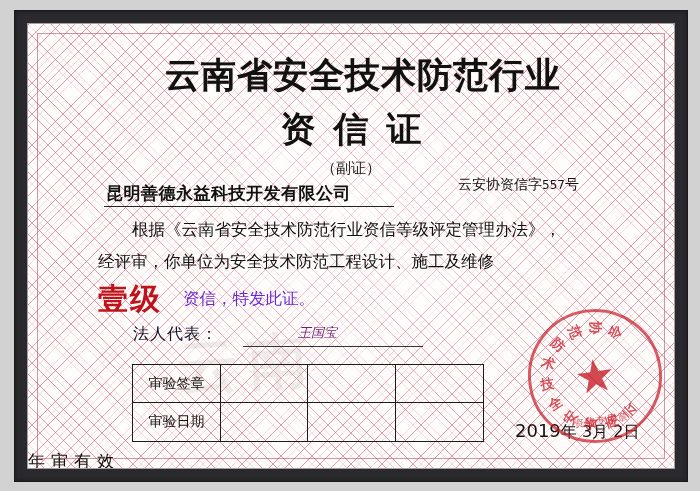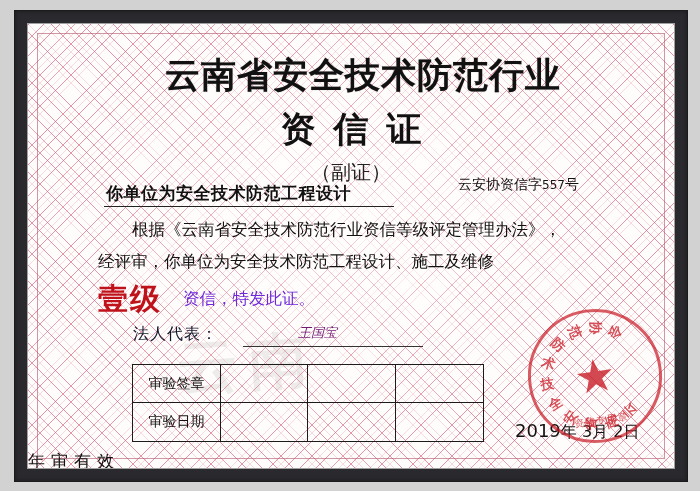--- a/index.html
+++ b/index.html
@@ -58,21 +58,21 @@
     padding-left:24px;
   }
   .title2{
     position:absolute;left:0;right:0;top:82px;text-align:center;
     font-size:35px;font-weight:bold;letter-spacing:18px;
     text-indent:18px;
     color:#111;
   }
   .subtitle{
     position:absolute;left:0;right:0;top:135px;text-align:center;
-    font-size:20px;color:#222;
+    font-size:15px;color:#222;
   }
   .company{
     position:absolute;left:78px;top:158px;
     font-size:17px;font-weight:bold;color:#111;
     letter-spacing:0.5px;
   }
   .company-underline{
     position:absolute;left:76px;top:182px;width:290px;height:1px;
     background:#222;
   }
@@ -185,21 +185,21 @@
       <div class="print-border"></div>
 
       <div class="content">
 
         <div class="watermark">云南</div>
 
         <div class="title1">云南省安全技术防范行业</div>
         <div class="title2">资信证</div>
         <div class="subtitle">（副证）</div>
 
-        <div class="company">你单位为安全技术防范工程设计</div>
+        <div class="company">昆明善德永益科技开发有限公司</div>
         <div class="company-underline"></div>
 
         <div class="certno">
           <span>云安协资信字</span><span class="num">557</span><span>号</span>
         </div>
 
         <div class="body-line l1">根据《云南省安全技术防范行业资信等级评定管理办法》，</div>
         <div class="body-line l2">经评审，你单位为安全技术防范工程设计、施工及维修</div>
         <div class="grade">壹级</div>
         <div class="l3-rest">资信，特发此证。</div>

